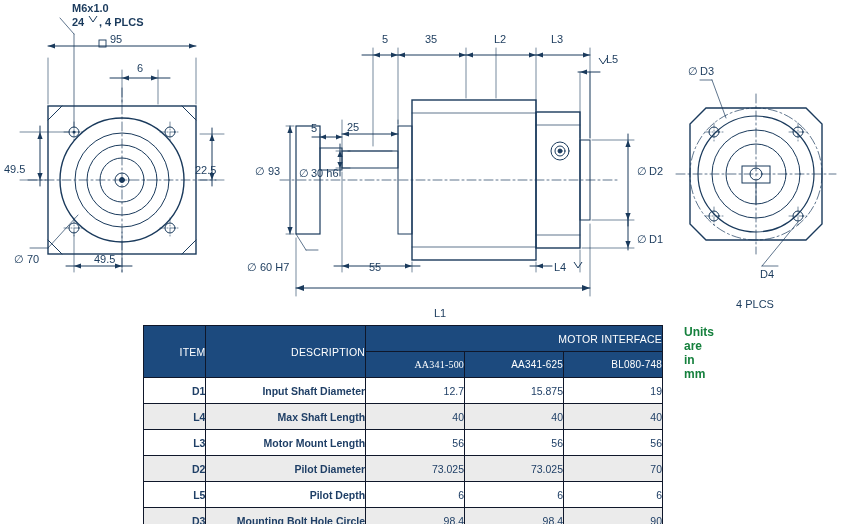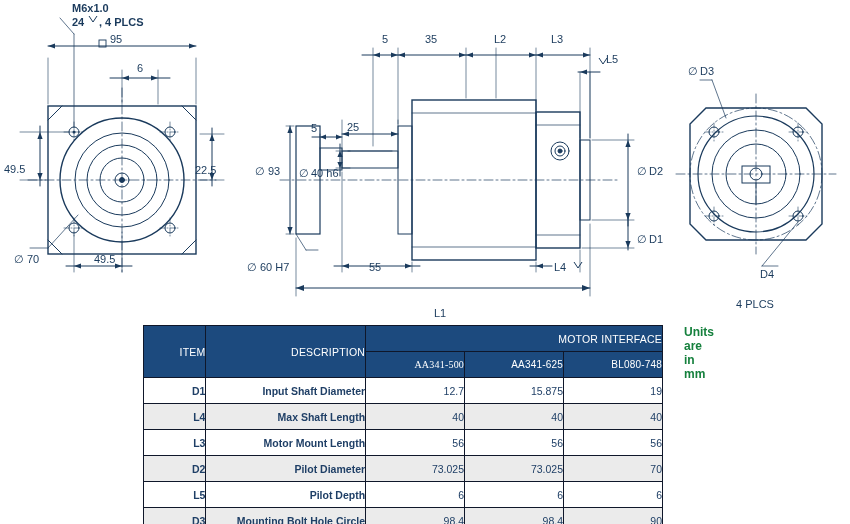--- a/index.html
+++ b/index.html
@@ -354,21 +354,21 @@
   <div class="lbl" style="left:382px; top:33px;">5</div>
   <div class="lbl" style="left:425px; top:33px;">35</div>
   <div class="lbl" style="left:494px; top:33px;">L2</div>
   <div class="lbl" style="left:551px; top:33px;">L3</div>
   <div class="lbl" style="left:606px; top:53px;">L5</div>
   <div class="lbl" style="left:311px; top:122px;">5</div>
   <div class="lbl" style="left:347px; top:121px;">25</div>
   <div class="lbl" style="left:255px; top:165px;">∅</div>
   <div class="lbl" style="left:268px; top:165px;">93</div>
   <div class="lbl" style="left:299px; top:167px;">∅</div>
-  <div class="lbl" style="left:311px; top:167px;">40 h6</div>
+  <div class="lbl" style="left:311px; top:167px;">30 h6</div>
   <div class="lbl" style="left:637px; top:165px;">∅</div>
   <div class="lbl" style="left:649px; top:165px;">D2</div>
   <div class="lbl" style="left:637px; top:233px;">∅</div>
   <div class="lbl" style="left:649px; top:233px;">D1</div>
   <div class="lbl" style="left:247px; top:261px;">∅</div>
   <div class="lbl" style="left:260px; top:261px;">60 H7</div>
   <div class="lbl" style="left:369px; top:261px;">55</div>
   <div class="lbl" style="left:554px; top:261px;">L4</div>
   <div class="lbl" style="left:434px; top:291px;margin-top:16px;">L1</div>
 

